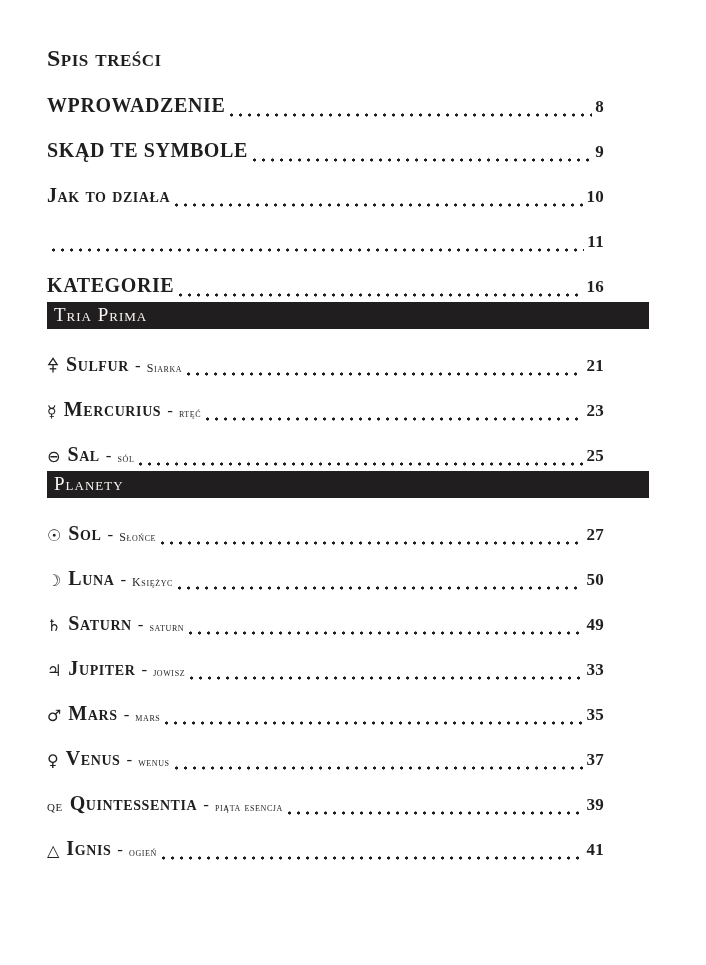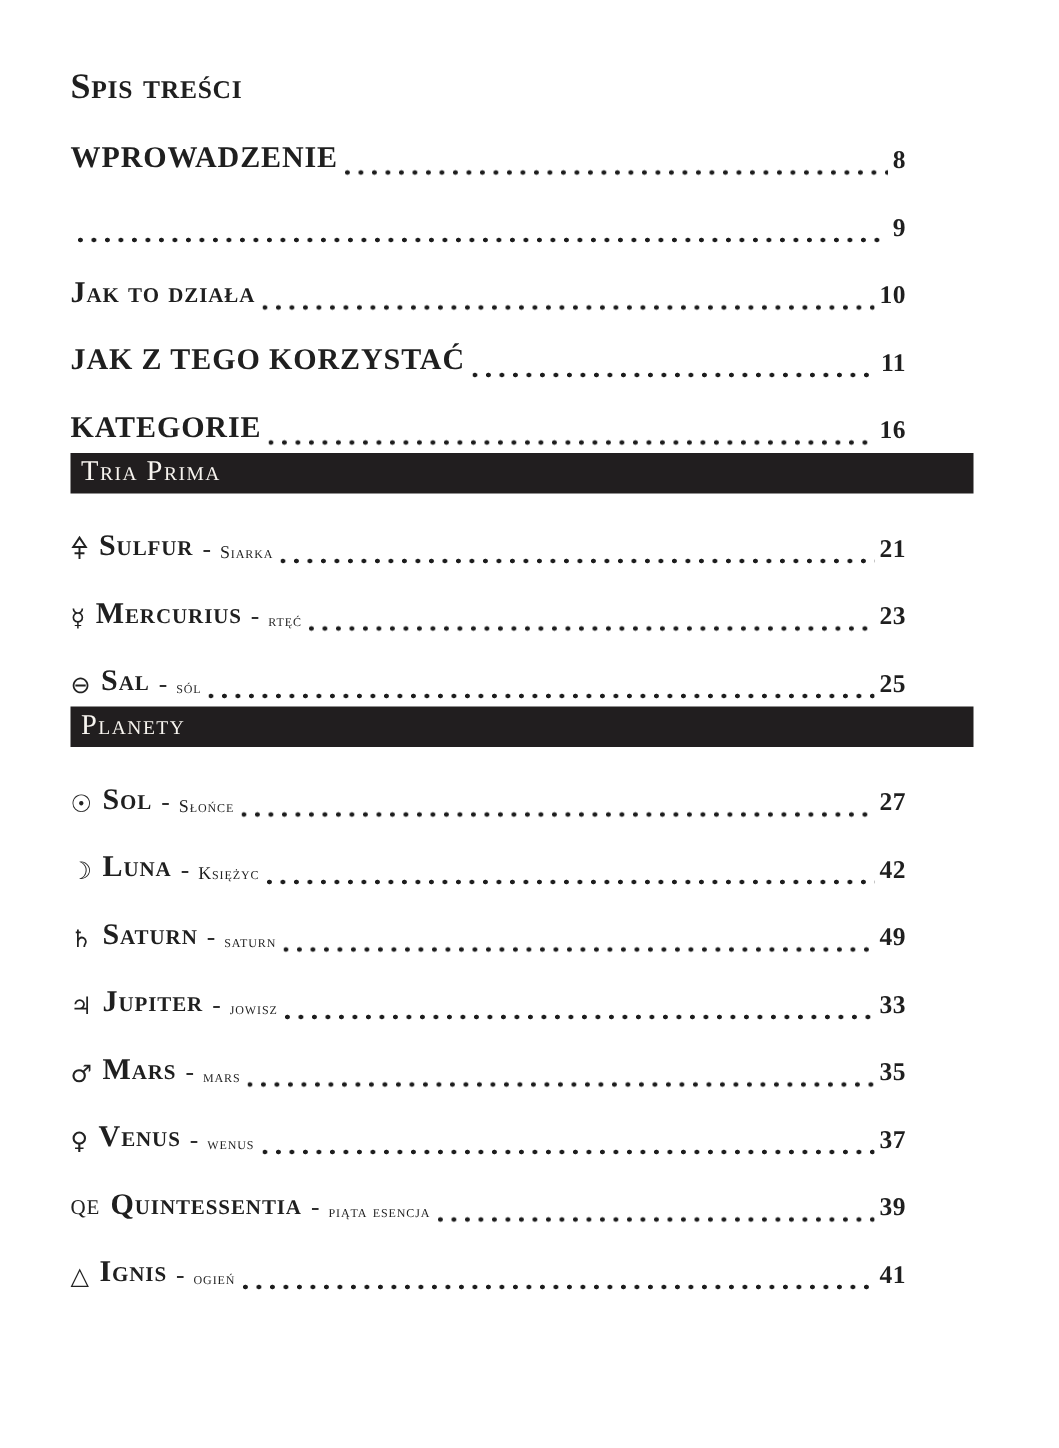--- a/index.html
+++ b/index.html
@@ -30,21 +30,21 @@
     white-space:nowrap;
   }
   .sym{
     font-family:"DejaVu Sans", sans-serif;
     font-size:16px;color:#222222;
     margin-right:7px;flex:0 0 auto;
   }
   .sym svg{display:inline-block;vertical-align:-2px;}
   .sym-qe{
     font-family:"Liberation Serif", serif;
-    font-variant:small-caps;font-size:20px;letter-spacing:0.5px;
+    font-variant:small-caps;font-size:16px;letter-spacing:0.5px;
   }
   .t{
     font-variant:small-caps;font-weight:700;
     font-size:20px;letter-spacing:0.6px;
     flex:0 0 auto;
   }
   .dash{
     font-size:17px;font-weight:400;margin:0 6px;flex:0 0 auto;
   }
   .sub{
@@ -83,36 +83,36 @@
   <div class="row">
 
     <span class="t">WPROWADZENIE</span>
 
     <span class="leader"></span>
     <span class="pg">8</span>
   </div>
 
   <div class="row">
 
+    <span class="t">SKĄD TE SYMBOLE</span>
 
     <span class="leader"></span>
     <span class="pg">9</span>
   </div>
 
   <div class="row">
 
     <span class="t">Jak to działa</span>
 
     <span class="leader"></span>
     <span class="pg">10</span>
   </div>
 
   <div class="row">
 
-    <span class="t">JAK Z TEGO KORZYSTAĆ</span>
 
     <span class="leader"></span>
     <span class="pg">11</span>
   </div>
 
 
   <div class="row">
 
     <span class="t">KATEGORIE</span>
 
@@ -167,21 +167,21 @@
     <span class="leader"></span>
     <span class="pg">27</span>
   </div>
 
   <div class="row">
     <span class="sym">☽</span>
     <span class="t">Luna</span>
     <span class="dash">-</span>
     <span class="sub">Księżyc</span>
     <span class="leader"></span>
-    <span class="pg">42</span>
+    <span class="pg">50</span>
   </div>
 
   <div class="row">
     <span class="sym">♄</span>
     <span class="t">Saturn</span>
     <span class="dash">-</span>
     <span class="sub">saturn</span>
     <span class="leader"></span>
     <span class="pg">49</span>
   </div>

